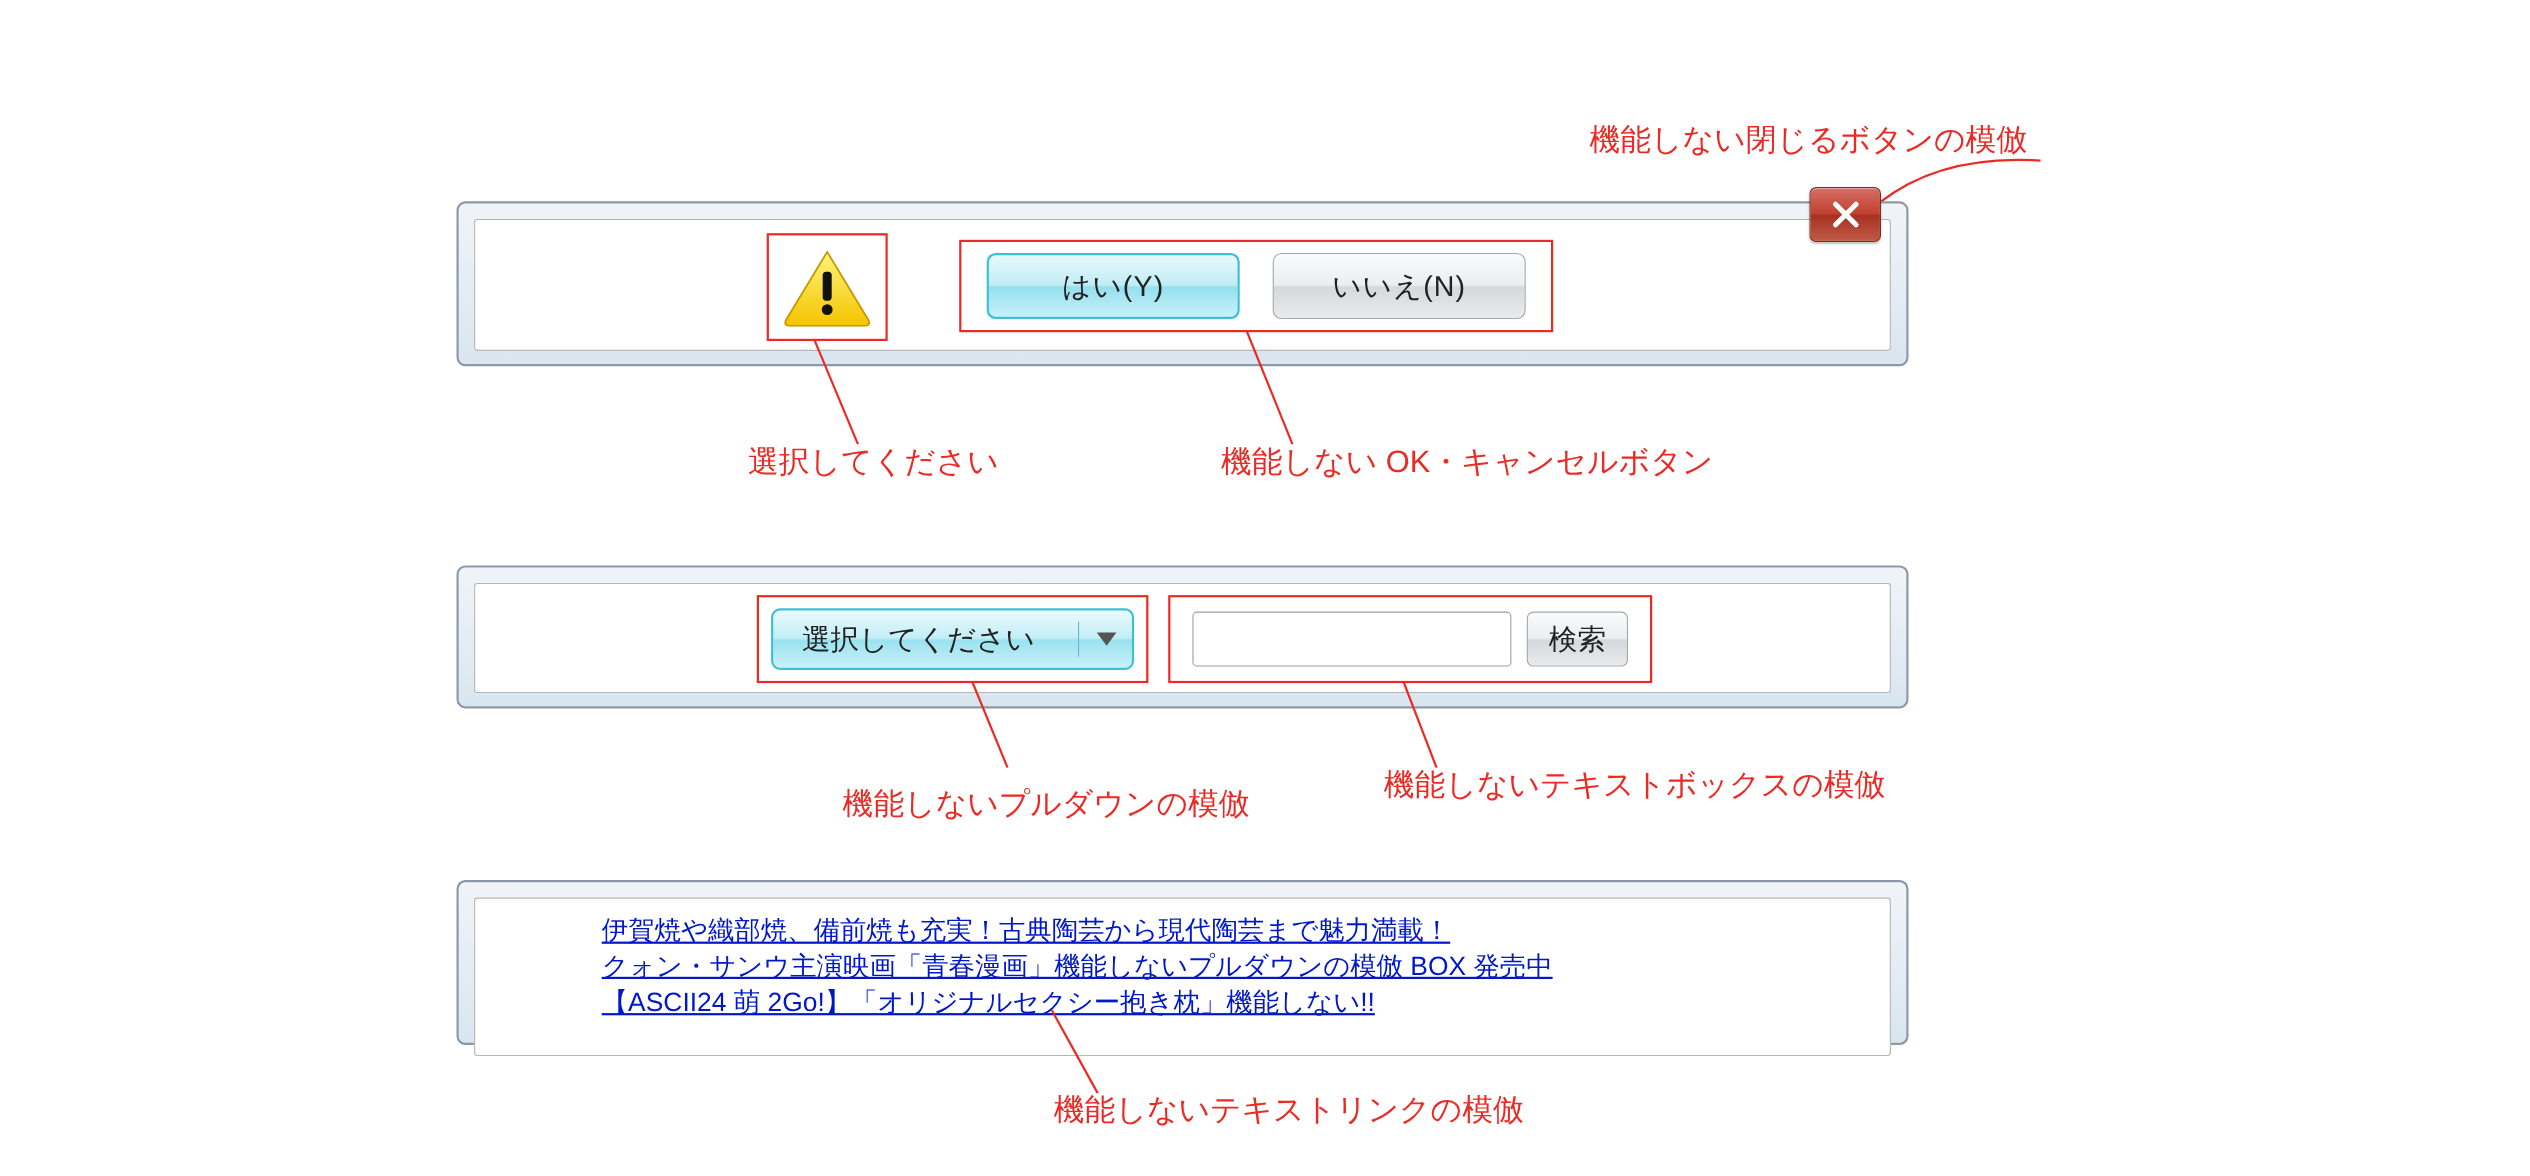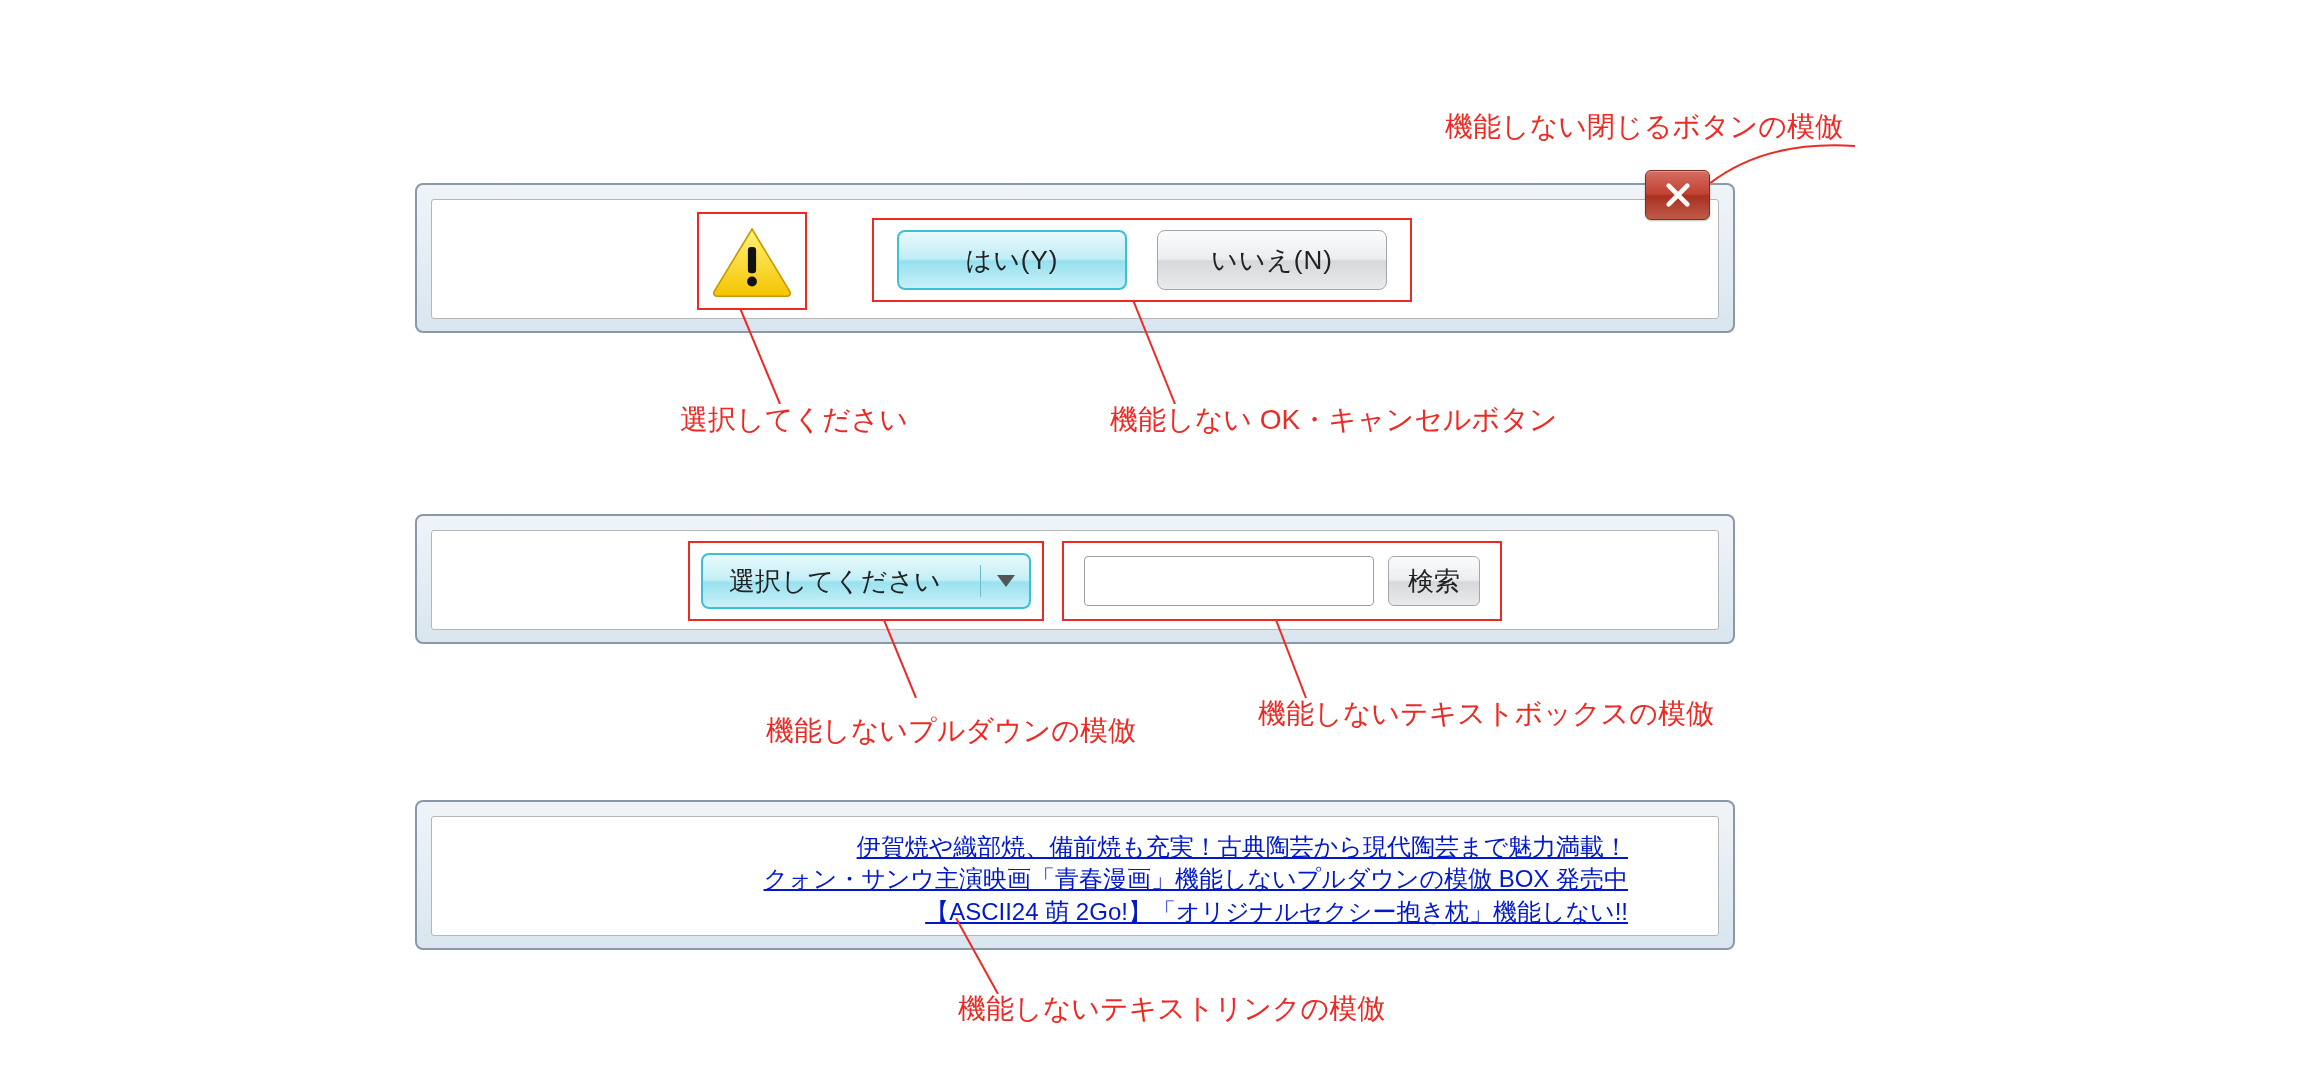--- a/index.html
+++ b/index.html
@@ -187,21 +187,21 @@
     border-radius: 6px;
     font-size: 26px;
     display: flex;
     align-items: center;
     justify-content: center;
     color: #222;
   }
 
   
   #panel3 { top: 800px; height: 150px; }
-  #panel3 .panel-inner { height: 120px; padding: 14px 90px; text-align: right; }
+  #panel3 .panel-inner { height: 144px; padding: 14px 115px; }
   .link-line {
     color: #0018c9;
     text-decoration: underline;
     font-size: 24px;
     line-height: 1.35;
     display: block;
   }
 
 </style>
 </head>

